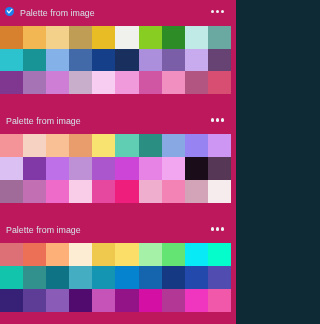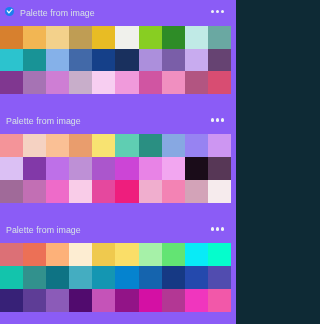--- a/index.html
+++ b/index.html
@@ -25,21 +25,21 @@
   .grid{position:absolute;left:0;top:25.8px;display:grid;
         grid-template-columns:repeat(10,23.1px);width:231px;}
   .swatch{height:22.8px;}
   #sec1{top:0px}
   #sec2{top:108.5px}
   #sec3{top:217.5px}
 </style>
 </head>
 <body>
 
-<div class="app" style="background-color: #8b5cf6;">
+<div class="app" style="background-color: #be185d;">
   <div class="section" id="sec1">
     <div class="sec-header">
       <span class="check-icon">
           <svg width="9" height="9" viewBox="0 0 9 9" aria-hidden="true">
             <path d="M2.3 3.9 L3.9 5.9 L6.9 2.4" stroke="#f2f8ff" stroke-width="1.35" fill="none" stroke-linecap="round" stroke-linejoin="round"></path>
           </svg>
         </span>
       <span class="sec-title with-check">Palette from image</span>
       <span class="more-icon">
           <i class="d1"></i>

